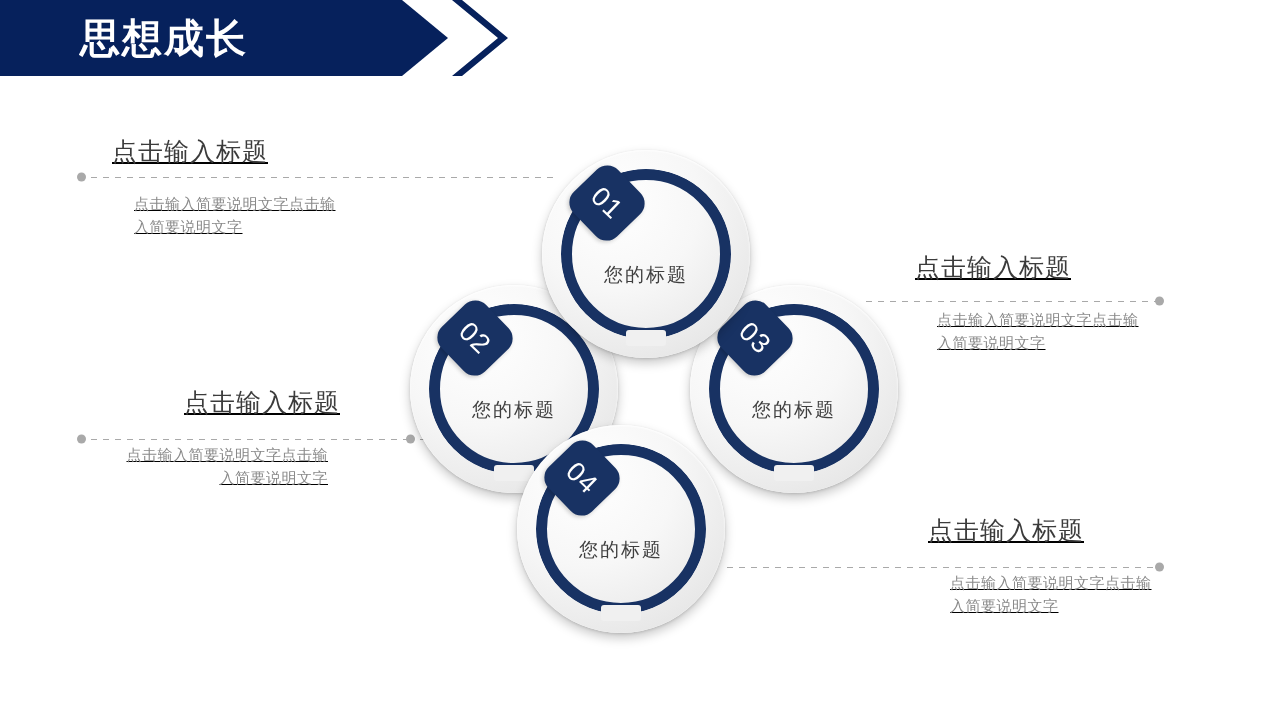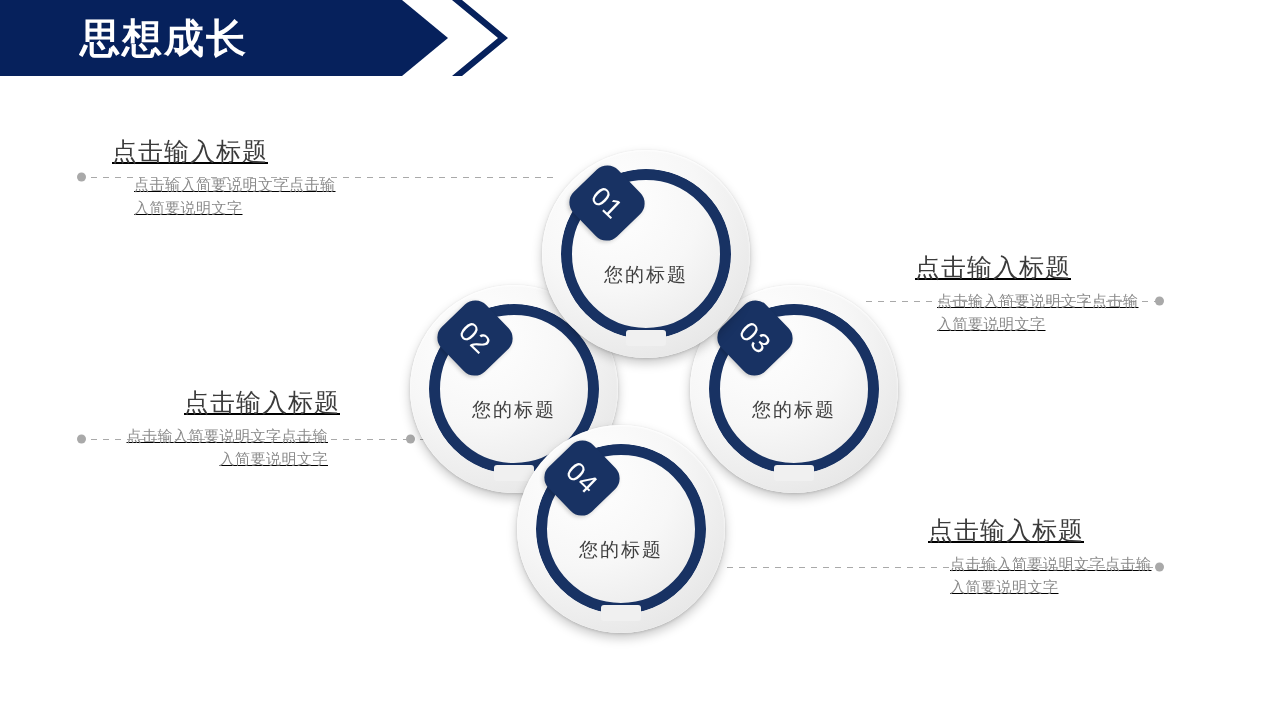--- a/index.html
+++ b/index.html
@@ -61,21 +61,21 @@
     color:#3b3b3b;
     line-height:34px;
     white-space:nowrap;
     letter-spacing:1px;
   }
   .info .info-desc {
     font-size:15px;
     color:#8a8a8a;
     line-height:23px;
     letter-spacing:0.5px;
-    margin-top:5px;
+    margin-top:24px;
     width:215px;
   }
   .info.align-left .info-title { text-align:left; }
   .info.align-left .info-desc  { text-align:left; margin-left:22px; }
   .info.align-right .info-title { text-align:right; }
   .info.align-right .info-desc  { text-align:right; margin-left:auto; margin-right:12px; }
 
   
   .connector {
     position:absolute;

